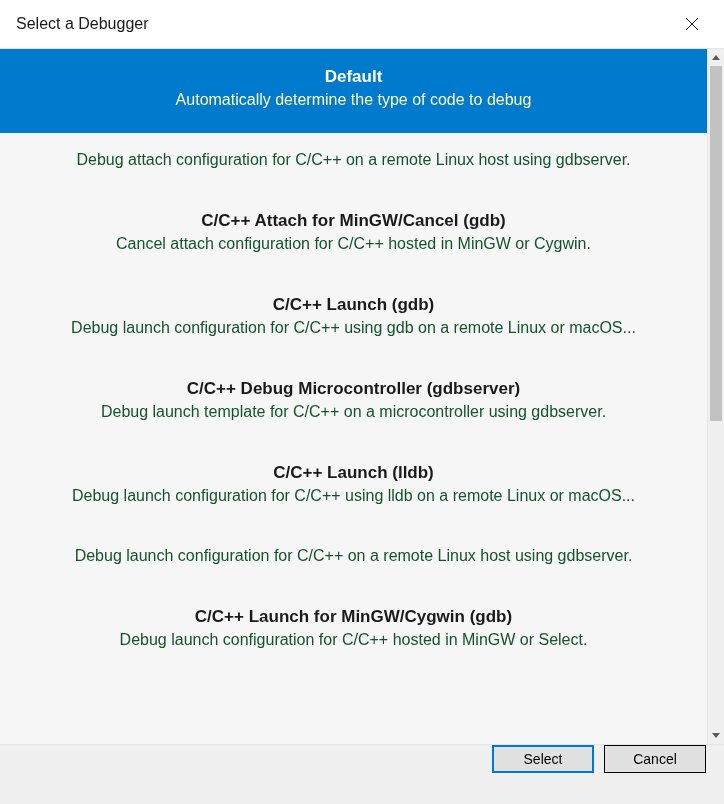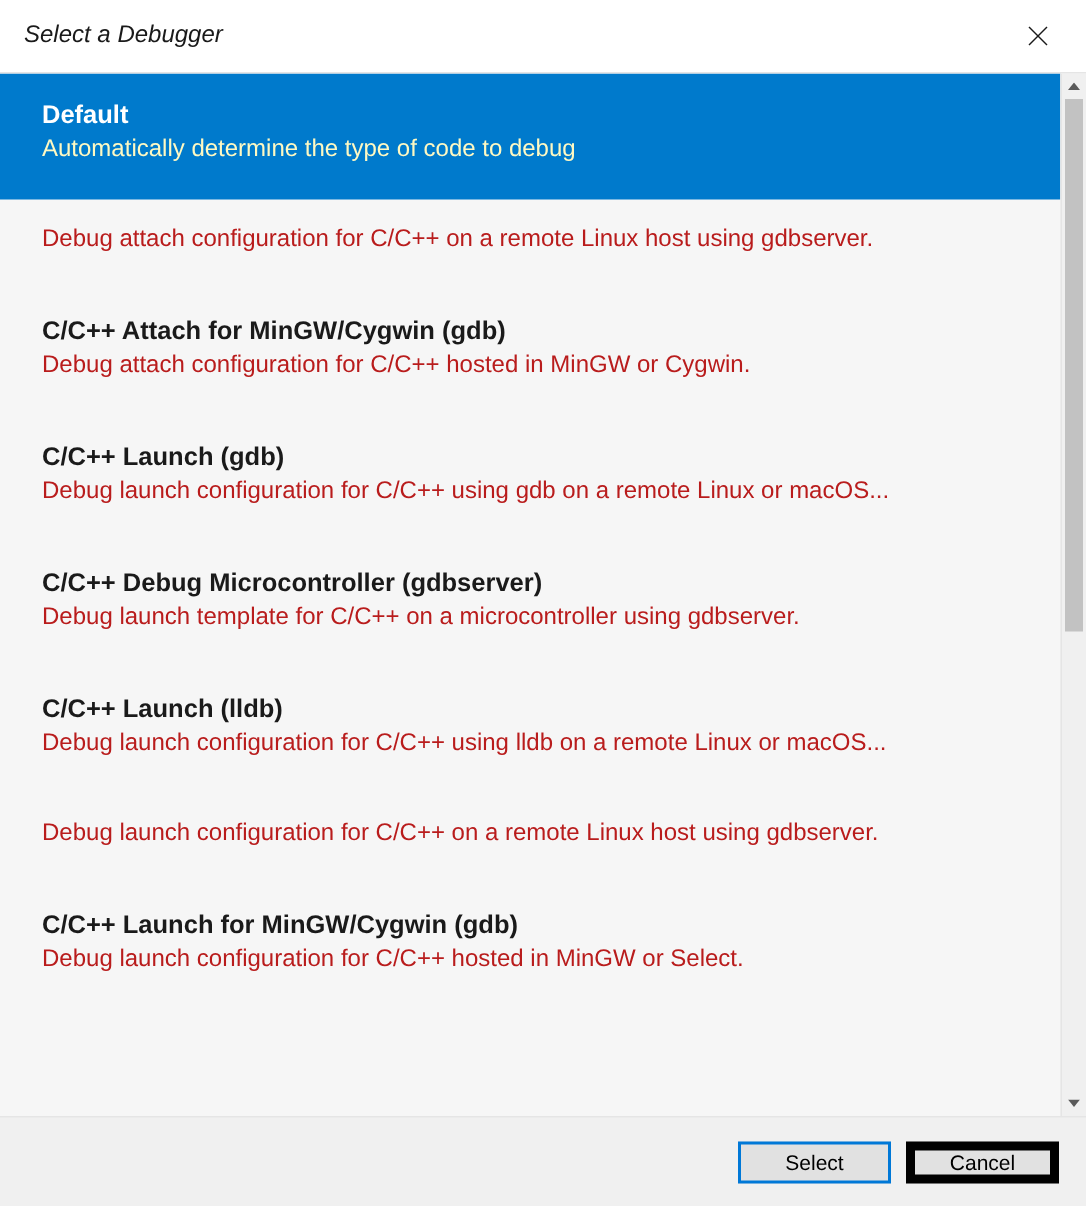--- a/index.html
+++ b/index.html
@@ -22,21 +22,20 @@
       height: 48px;
       display: flex;
       align-items: center;
       justify-content: space-between;
       padding: 0 16px;
       background: #fff;
     }
     .titlebar .title {
       font-size: 16px;
       color: #1a1a1a;
-      font-style: italic;
     }
     .close-btn {
       width: 32px;
       height: 32px;
       display: flex;
       align-items: center;
       justify-content: center;
       cursor: pointer;
       font-size: 16px;
       background: transparent;
@@ -47,20 +46,21 @@
       height: 14px;
       stroke: #1a1a1a;
       stroke-width: 1;
     }
     .list-wrap {
       flex: 1;
       display: flex;
       overflow: hidden;
       background: #f6f6f6;
       border-top: 1px solid #e5e5e5;
+      text-align: center;
     }
     .list {
       flex: 1;
       overflow-y: hidden;
     }
     .item {
       padding: 18px 28px 24px 28px;
       cursor: pointer;
     }
     .item.selected {
@@ -70,21 +70,21 @@
     .item .item-title {
       font-weight: 600;
       font-size: 17px;
       margin-bottom: 4px;
     }
     .item.selected .item-title {
       color: #fff;
     }
     .item .item-desc {
       font-size: 16px;
-      color: #b91c1c;
+      color: #14532d;
       white-space: nowrap;
       overflow: hidden;
       text-overflow: ellipsis;
     }
     .item.selected .item-desc {
       color: #fef9c3;
     }
     .scrollbar {
       width: 17px;
       background: #f0f0f0;
@@ -111,30 +111,30 @@
       right: 2px;
       top: 0;
       height: 355px;
       background: #c2c2c2;
       cursor: pointer;
     }
     .footer {
       height: 60px;
       background: #f0f0f0;
       display: flex;
-      align-items: center;
+      align-items: flex-start;
       justify-content: flex-end;
       padding: 0 18px;
       gap: 10px;
       border-top: 1px solid #e5e5e5;
     }
     .btn {
       min-width: 102px;
       height: 28px;
-      border: 6px solid #000000;
+      border: 1px solid #000000;
       background: #e1e1e1;
       font-family: inherit;
       font-size: 14px;
       cursor: pointer;
       padding: 0 18px;
     }
     .btn.primary {
       border: 2px solid #0078d7;
       background: #e1e1e1;
     }
@@ -155,22 +155,22 @@
 <div class="list-wrap">
   <div class="list" id="debugger-list">
       <div class="item selected">
         <div class="item-title">Default</div>
         <div class="item-desc">Automatically determine the type of code to debug</div>
       </div>
       <div class="item">
         <div class="item-desc">Debug attach configuration for C/C++ on a remote Linux host using gdbserver.</div>
       </div>
       <div class="item">
-        <div class="item-title">C/C++ Attach for MinGW/Cygwin (gdb)</div>
-        <div class="item-desc">Debug attach configuration for C/C++ hosted in MinGW or Cygwin.</div>
+        <div class="item-title">C/C++ Attach for MinGW/Cancel (gdb)</div>
+        <div class="item-desc">Cancel attach configuration for C/C++ hosted in MinGW or Cygwin.</div>
       </div>
       <div class="item">
         <div class="item-title">C/C++ Launch (gdb)</div>
         <div class="item-desc">Debug launch configuration for C/C++ using gdb on a remote Linux or macOS...</div>
       </div>
       <div class="item">
         <div class="item-title">C/C++ Debug Microcontroller (gdbserver)</div>
         <div class="item-desc">Debug launch template for C/C++ on a microcontroller using gdbserver.</div>
       </div>
       <div class="item">

